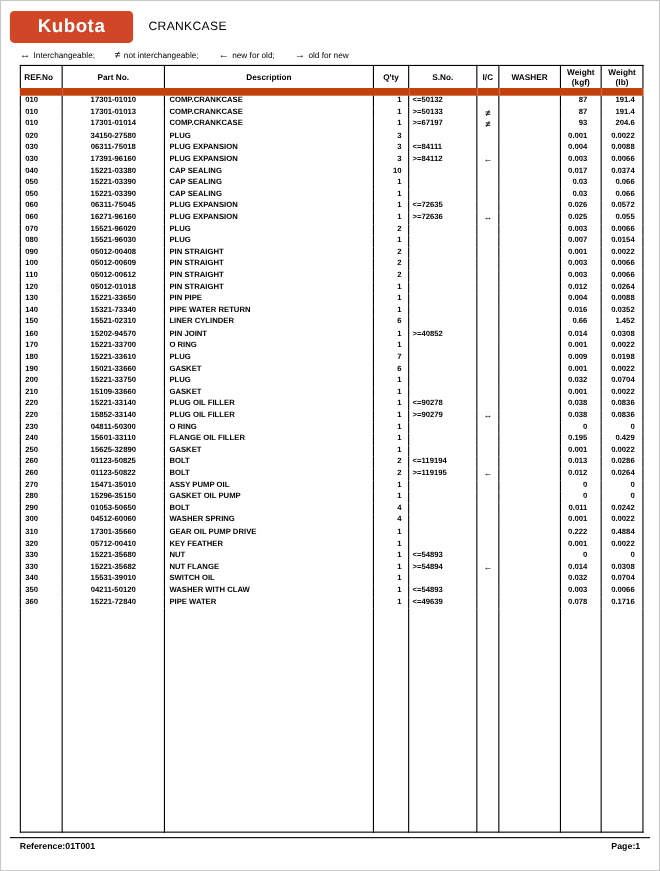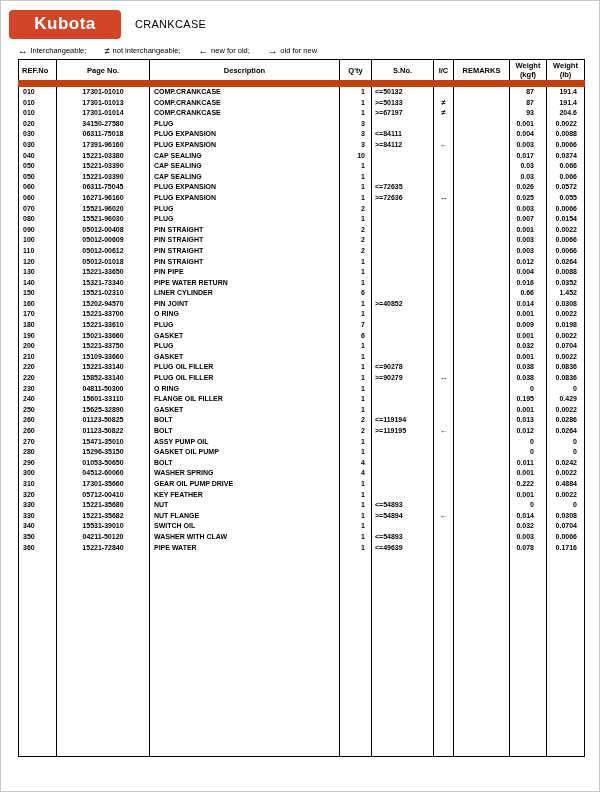--- a/index.html
+++ b/index.html
@@ -85,41 +85,41 @@
         <col style="width:37px">
         <col style="width:38px">
     </colgroup>
     <thead>
       <tr>
         <th class="c0">
             <div>REF.No</div>
             <div></div>
           </th>
         <th class="c1">
-            <div>Page No.</div>
+            <div>Part No.</div>
             <div></div>
           </th>
         <th class="c2">
             <div>Description</div>
             <div></div>
           </th>
         <th class="c3">
             <div>Q'ty</div>
             <div></div>
           </th>
         <th class="c4">
             <div>S.No.</div>
             <div></div>
           </th>
         <th class="c5">
             <div>I/C</div>
             <div></div>
           </th>
         <th class="c6">
-            <div>REMARKS</div>
+            <div>WASHER</div>
             <div></div>
           </th>
         <th class="c7">
             <div>Weight</div>
             <div>(kgf)</div>
           </th>
         <th class="c8">
             <div>Weight</div>
             <div>(lb)</div>
           </th>
@@ -617,14 +617,20 @@
           <td class="c3"></td>
           <td class="c4"></td>
           <td class="c5"></td>
           <td class="c6"></td>
           <td class="c7"></td>
           <td class="c8"></td>
         </tr>
       </tbody>
   </table>
 
+  <div class="footer">
+    <div class="footer-row">
+      <span>Reference:01T001</span>
+      <span>Page:1</span>
+    </div>
+  </div>
 
 </div>
 
 </body></html>

